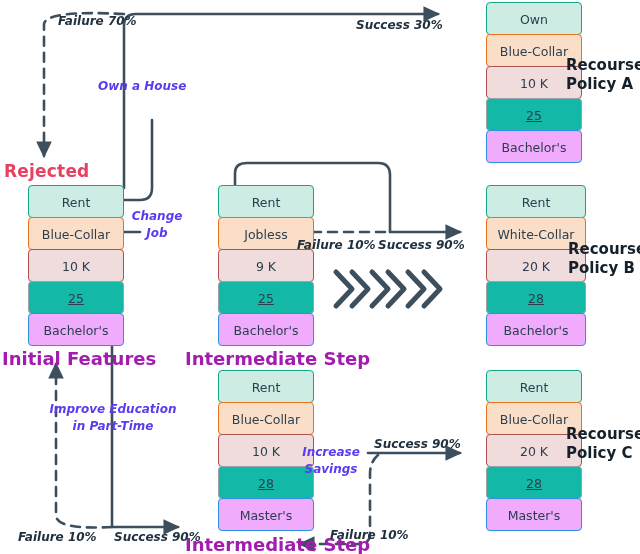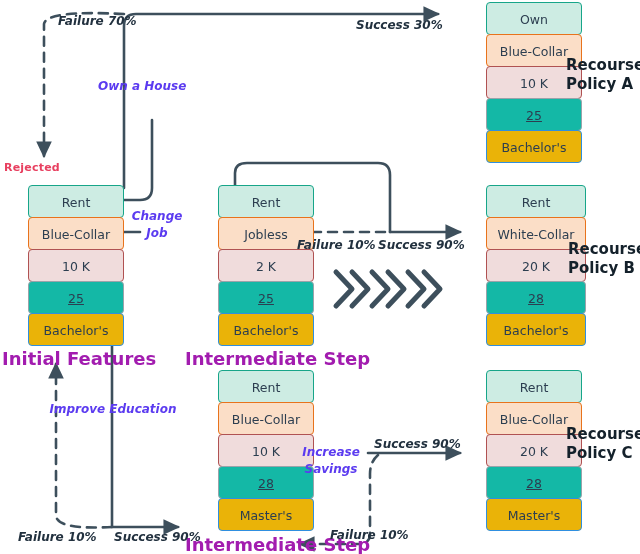--- a/index.html
+++ b/index.html
@@ -16,32 +16,32 @@
   .cell{
     height:33px;line-height:33px;text-align:center;
     font-size:12.5px;color:#2c3e50;box-sizing:border-box;
     border:1.6px solid #888;border-radius:4px;margin-bottom:-1px;
     white-space:nowrap;overflow:hidden;
   }
   .c-house{background:#cdece3;border-color:#17a589;}
   .c-job  {background:#fbdec7;border-color:#e8731c;}
   .c-money{background:#f0dcdc;border-color:#b05252;}
   .c-age  {background:#14b8a6;border-color:#9aa3aa;text-decoration:underline;}
-  .c-edu  {background:#eab308;border-color:#2f8fe0;}
+  .c-edu  {background:#f0abfc;border-color:#2f8fe0;}
 
   .tcaption{
     position:absolute;font-size:18px;font-weight:bold;color:#a21caf;
     white-space:nowrap;
   }
   .policy-label{
     position:absolute;font-size:15px;font-weight:bold;color:#14212b;
     line-height:1.25;white-space:nowrap;
   }
   .rejected{
-    position:absolute;font-size:11px;font-weight:bold;color:#e84060;
+    position:absolute;font-size:17px;font-weight:bold;color:#e84060;
     letter-spacing:.2px;white-space:nowrap;
   }
 
   
   .elabel{
     position:absolute;font-size:12px;font-weight:bold;font-style:italic;
     color:#22313f;white-space:nowrap;
   }
   .alabel{
     position:absolute;font-size:12px;font-weight:bold;font-style:italic;
@@ -115,21 +115,21 @@
     <div class="cell c-edu">Bachelor's</div>
   </div>
   <div class="policy-label" style="left:566px;top:56px;">
     <div>Recourse</div>
     <div>Policy A</div>
   </div>
 
   <div class="ftable" style="left:192px;top:185px;">
     <div class="cell c-house">Rent</div>
     <div class="cell c-job">Jobless</div>
-    <div class="cell c-money">2 K</div>
+    <div class="cell c-money">9 K</div>
     <div class="cell c-age">25</div>
     <div class="cell c-edu">Bachelor's</div>
   </div>
   <div class="tcaption" style="left:185px;top:348px;">Intermediate Step</div>
 
   <div class="ftable wide" style="left:460px;top:185px;">
     <div class="cell c-house">Rent</div>
     <div class="cell c-job">White-Collar</div>
     <div class="cell c-money">20 K</div>
     <div class="cell c-age">28</div>
@@ -163,20 +163,21 @@
 
   <div class="alabel" style="left:98px;top:78px;font-style:italic;">Own a House</div>
 
   <div class="alabel ctr" style="left:128px;top:208px;width:58px;">
     <div>Change</div>
     <div>Job</div>
   </div>
 
   <div class="alabel ctr" style="left:42px;top:401px;width:142px;">
     <div>Improve Education</div>
+    <div>in Part-Time</div>
   </div>
 
   <div class="alabel ctr" style="left:298px;top:444px;width:66px;">
     <div>Increase</div>
     <div>Savings</div>
   </div>
 
 
   <div class="elabel" style="left:58px;top:14px;">Failure 70%</div>
   <div class="elabel" style="left:356px;top:18px;">Success 30%</div>

